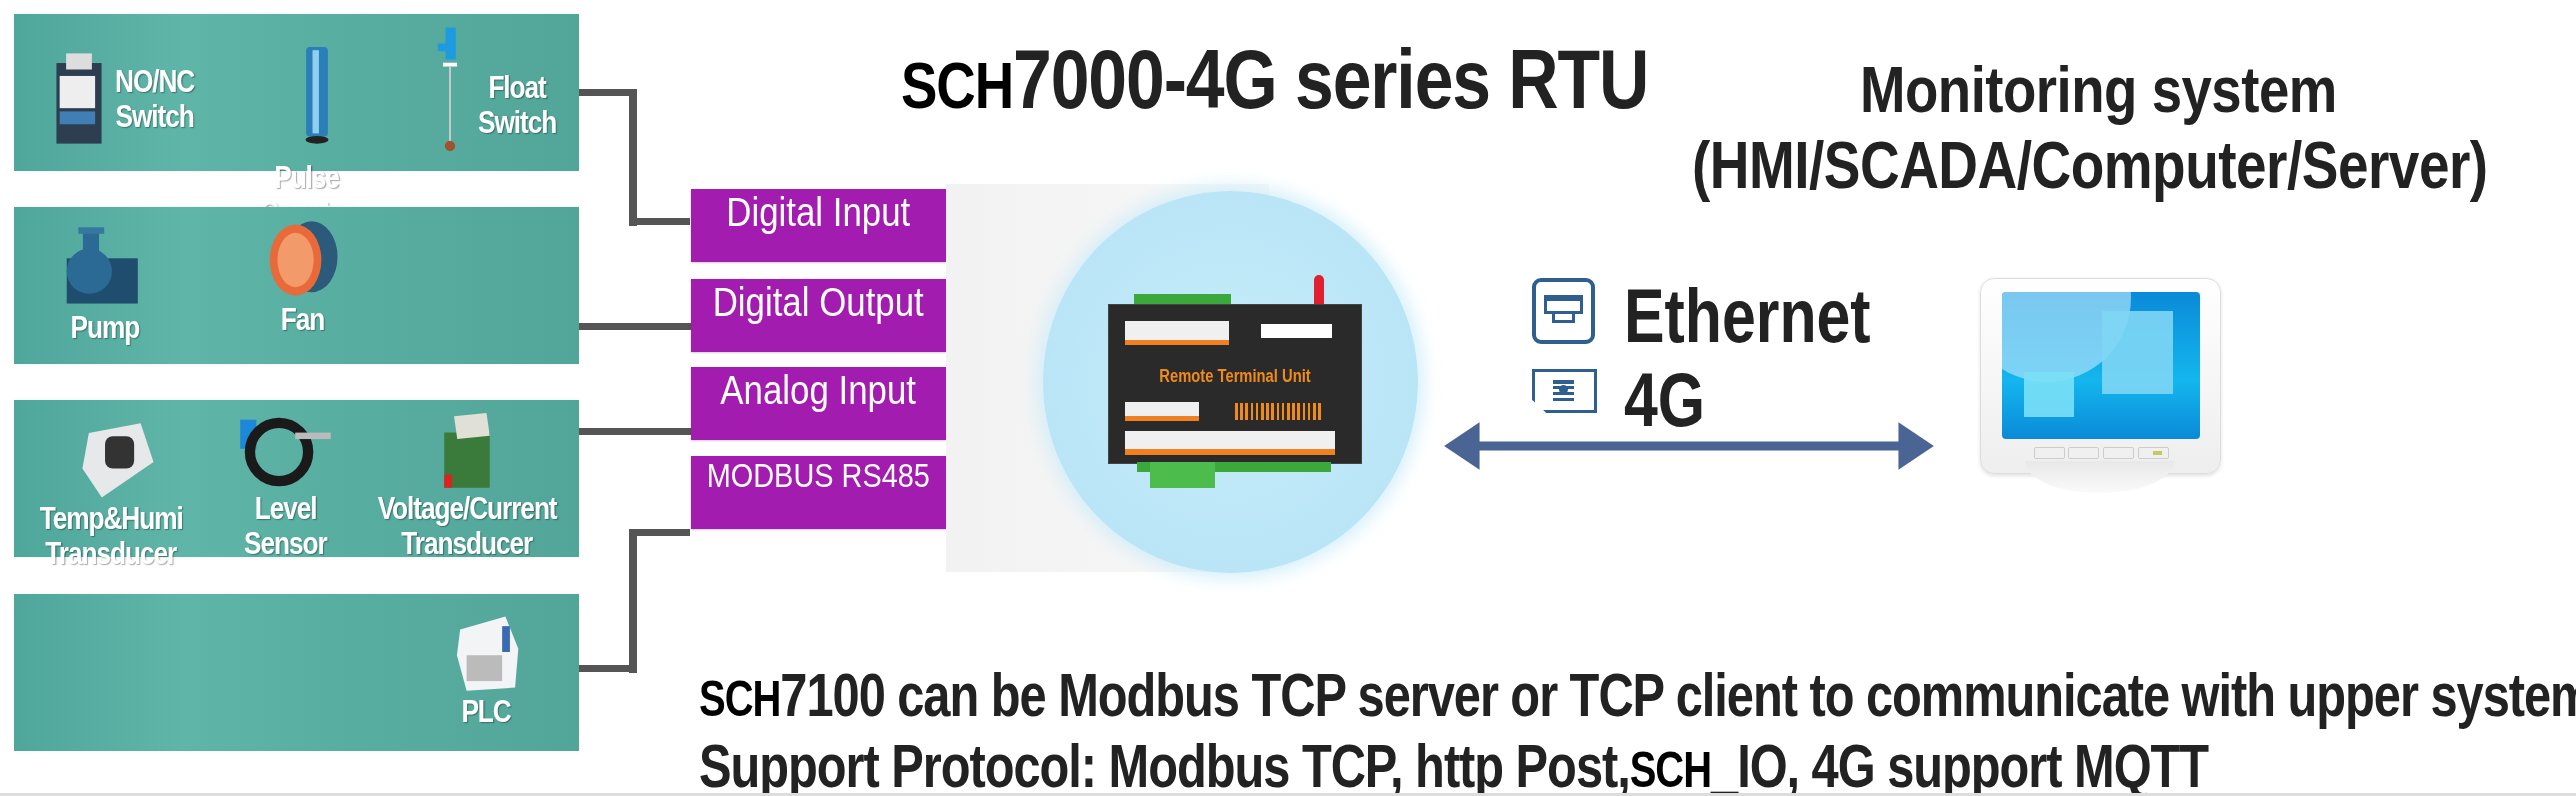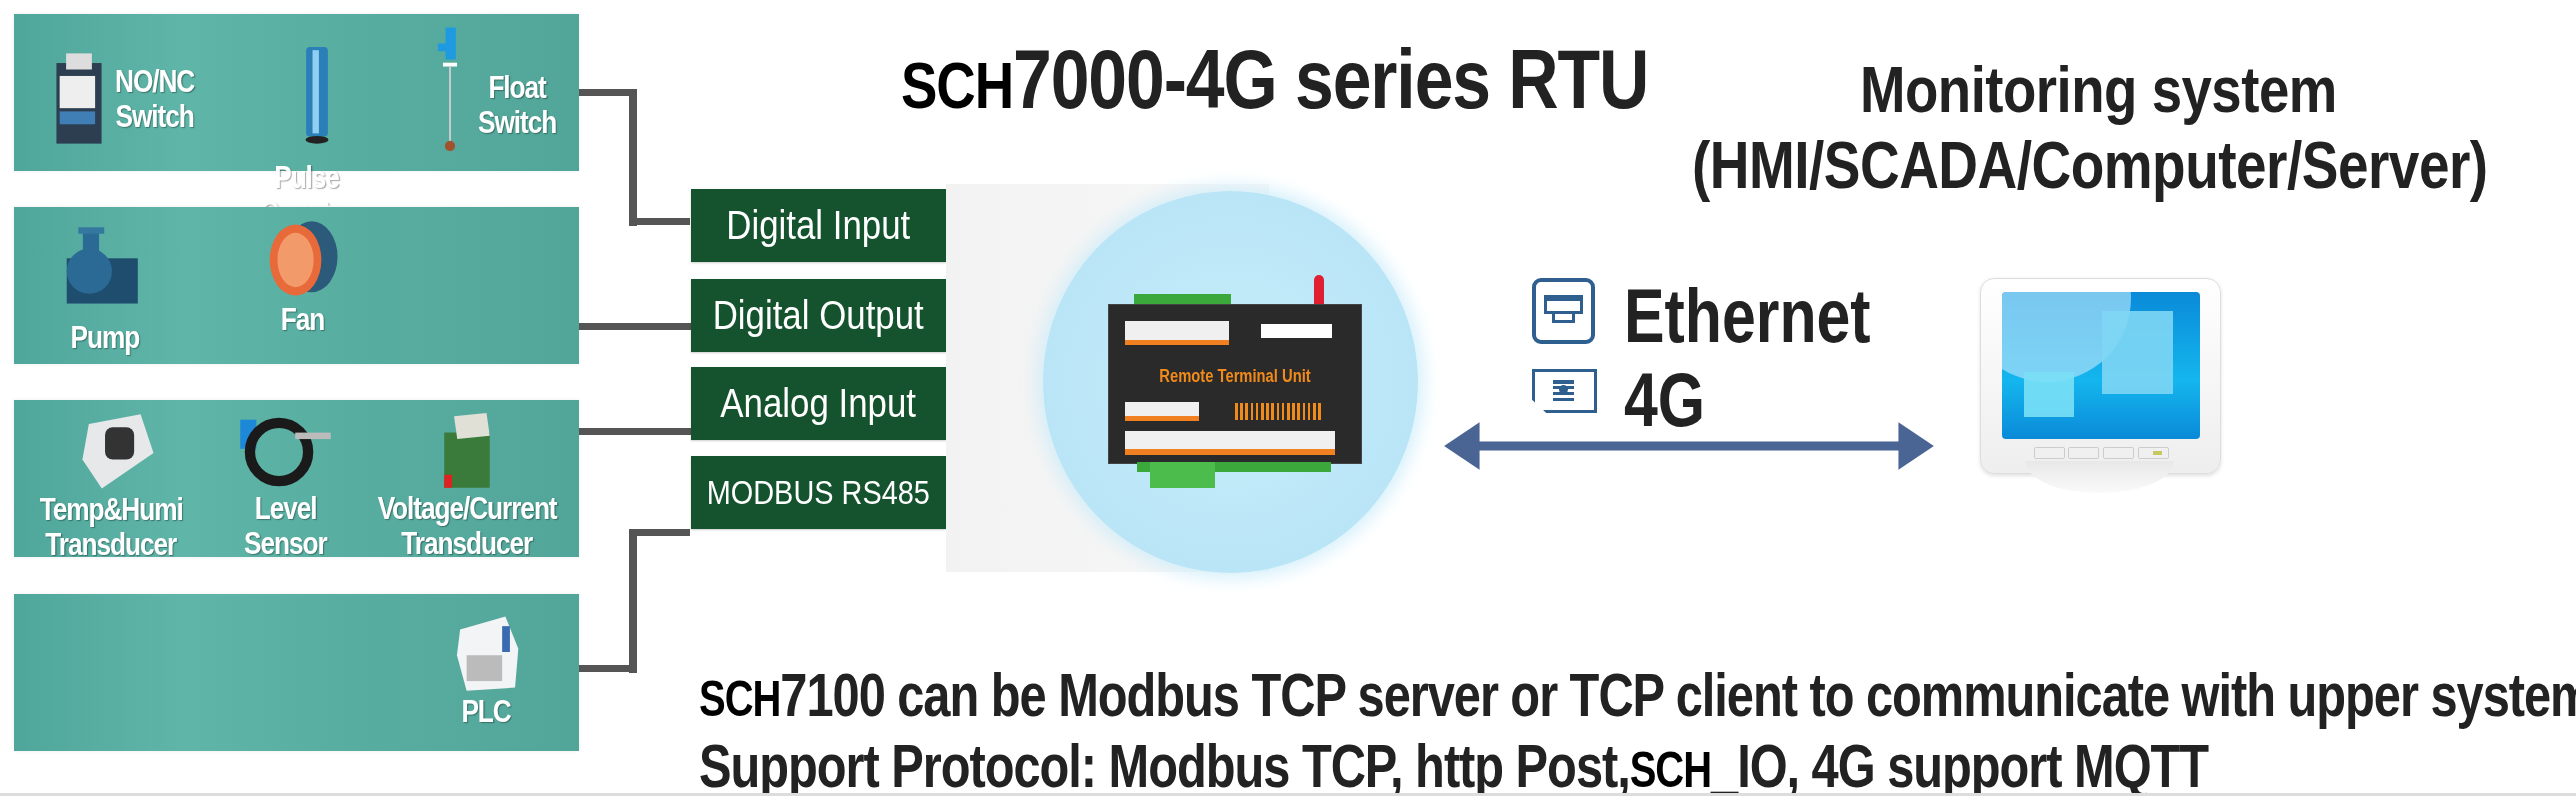--- a/index.html
+++ b/index.html
@@ -2,21 +2,21 @@
 <html style="font-size:10.4px"><head>
 <meta charset="utf-8">
 <style>
   html,body{margin:0;padding:0;background:#fff;}
   body{width:2576px;height:797px;position:relative;overflow:hidden;font-family:"Liberation Sans",sans-serif;}
   .abs{position:absolute;}
   .panel{position:absolute;left:14.2px;width:565px;height:157px;background:linear-gradient(90deg,#4fa69a 0%,#5fb5a8 30%,#58ada1 60%,#52a699 100%);box-shadow:0 0 3.9px rgba(0,0,0,.08);}
   .dev{position:absolute;display:flex;flex-direction:column;align-items:center;}
   .dev-label{color:#fff;font-weight:bold;font-size:32px;line-height:35px;text-align:center;letter-spacing:-1.3px;text-shadow:1.3px 1.3px 1.3px rgba(0,0,0,.35);transform:scaleX(.82);white-space:nowrap;}
   .dev-label.side{transform:scaleX(.82);transform-origin:left center;}
-  .bluebox{position:absolute;left:691px;width:255px;height:73px;background:#14532d;color:#fff;display:flex;align-items:center;justify-content:center;font-size:41px;box-shadow:0 1.3px 1.9px rgba(0,0,0,.2);}
+  .bluebox{position:absolute;left:691px;width:255px;height:73px;background:#a21caf;color:#fff;display:flex;justify-content:center;font-size:41px;box-shadow:0 1.3px 1.9px rgba(0,0,0,.2);}
   .bluebox span{transform:scaleX(.85);white-space:nowrap;}
   .bluebox.small span{font-size:34px;}
   .conn{position:absolute;background:#555;}
   .title{position:absolute;left:901px;top:32px;font-weight:bold;font-size:83px;color:#222;white-space:nowrap;transform:scaleX(.84);transform-origin:left top;letter-spacing:-1.3px;}
   .mon-title{position:absolute;font-weight:bold;color:#222;white-space:nowrap;transform-origin:left top;letter-spacing:-0.6px;}
   .bottom{position:absolute;left:699px;font-weight:bold;color:#222;white-space:nowrap;transform-origin:left top;letter-spacing:-1.3px;}
   .sch{color:#000;}
   .net-label{position:absolute;font-weight:bold;font-size:76px;color:#222;transform:scaleX(.8);transform-origin:left top;}
 </style>
 </head>
@@ -62,41 +62,41 @@
         <circle cx="25" cy="185" r="8" fill="#a0522d"></circle>
       </svg>
     <div style="margin-top:26px;">
       <div class="dev-label side">Float</div>
       <div class="dev-label side">Switch</div>
     </div>
   </div>
 </div>
 
 <div class="panel" style="top:207px;">
-  <div class="dev" style="left:39px;top:19.4px;width:104px;gap:10px;">
+  <div class="dev" style="left:39px;top:19.4px;width:104px;">
     <svg width="91" height="84" viewBox="0 0 140 130">
         <rect x="10" y="50" width="110" height="70" fill="#1f4d6e"></rect>
         <circle cx="45" cy="70" r="35" fill="#2b6a94"></circle>
         <rect x="35" y="5" width="25" height="50" fill="#2b6a94"></rect>
         <rect x="28" y="2" width="40" height="10" fill="#35789f"></rect>
       </svg>
     <div class="dev-label">Pump</div>
   </div>
   <div class="dev" style="left:236px;top:11px;width:104px;">
     <svg width="84" height="84" viewBox="0 0 130 130">
         <ellipse cx="80" cy="60" rx="40" ry="55" fill="#2b5a7a"></ellipse>
         <ellipse cx="55" cy="65" rx="40" ry="55" fill="#e8693a"></ellipse>
         <ellipse cx="55" cy="65" rx="28" ry="42" fill="#f39a6a"></ellipse>
       </svg>
     <div class="dev-label">Fan</div>
   </div>
 </div>
 
 <div class="panel" style="top:400px;">
-  <div class="dev" style="left:13px;top:14px;width:168px;justify-content:center;">
+  <div class="dev" style="left:13px;top:23px;width:168px;justify-content:center;">
     <svg width="97" height="78" viewBox="0 0 150 120">
         <polygon points="40,15 120,0 140,60 60,115 30,70" fill="#e6e8ea"></polygon>
         <rect x="65" y="20" width="45" height="50" rx="12" fill="#333"></rect>
       </svg>
     <div class="dev-label">Temp&amp;Humi</div>
     <div class="dev-label">Transducer</div>
   </div>
   <div class="dev" style="left:207px;top:13px;width:129px;">
     <svg width="97" height="78" viewBox="0 0 150 120">
         <rect x="5" y="10" width="25" height="45" fill="#1e88d8"></rect>

